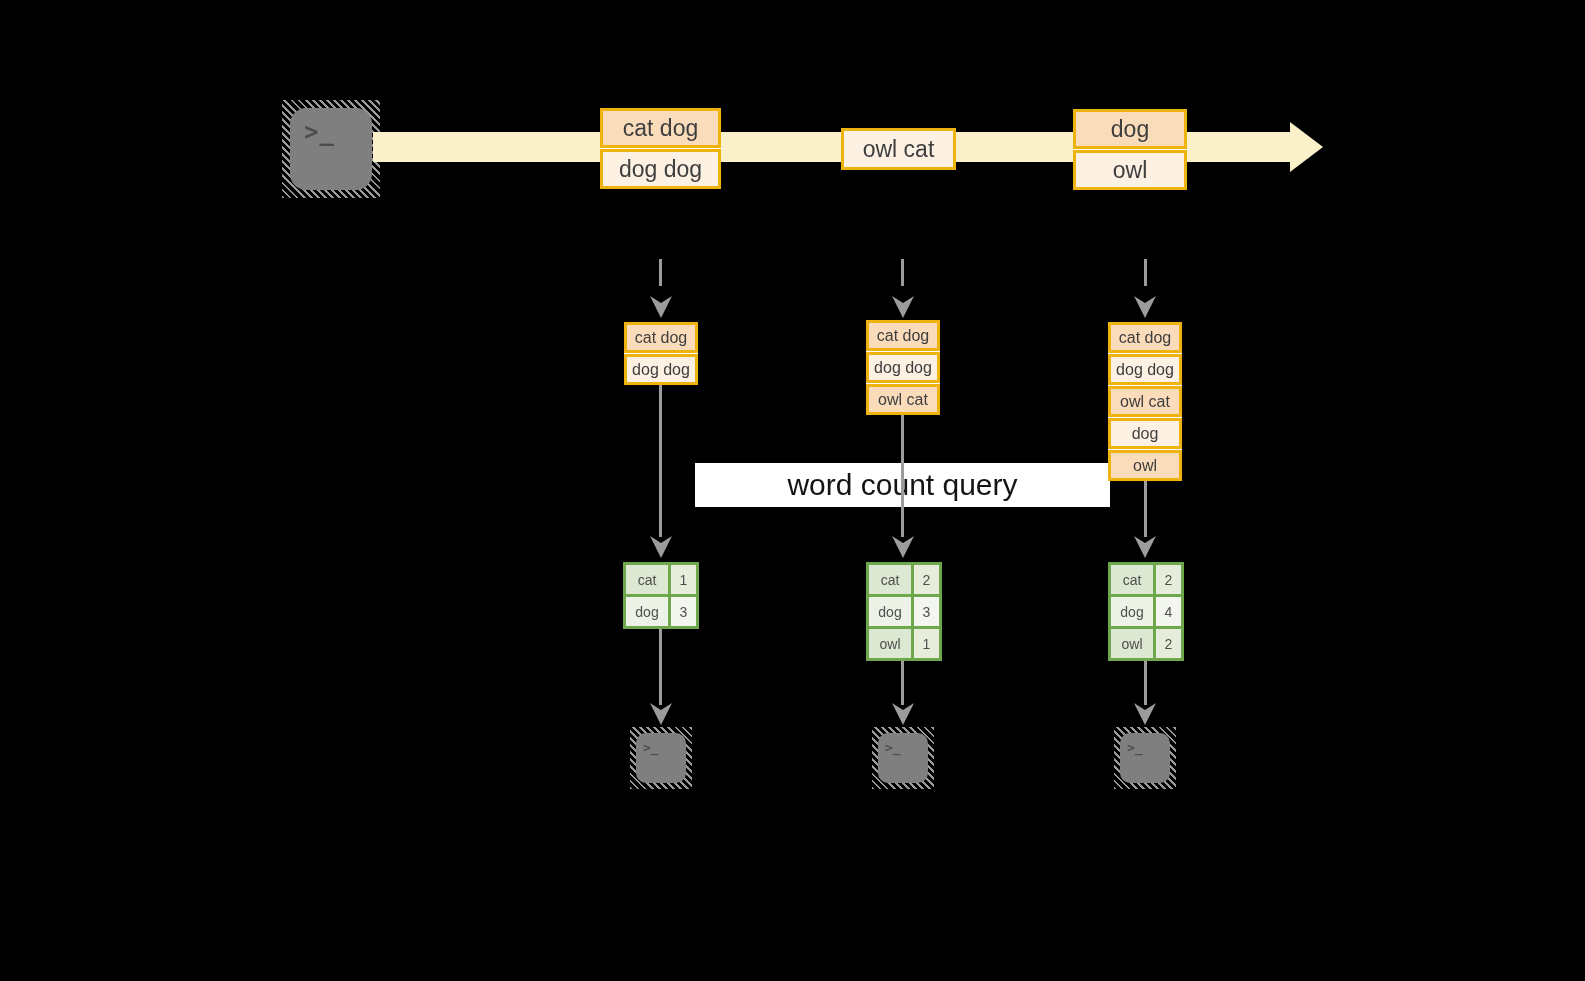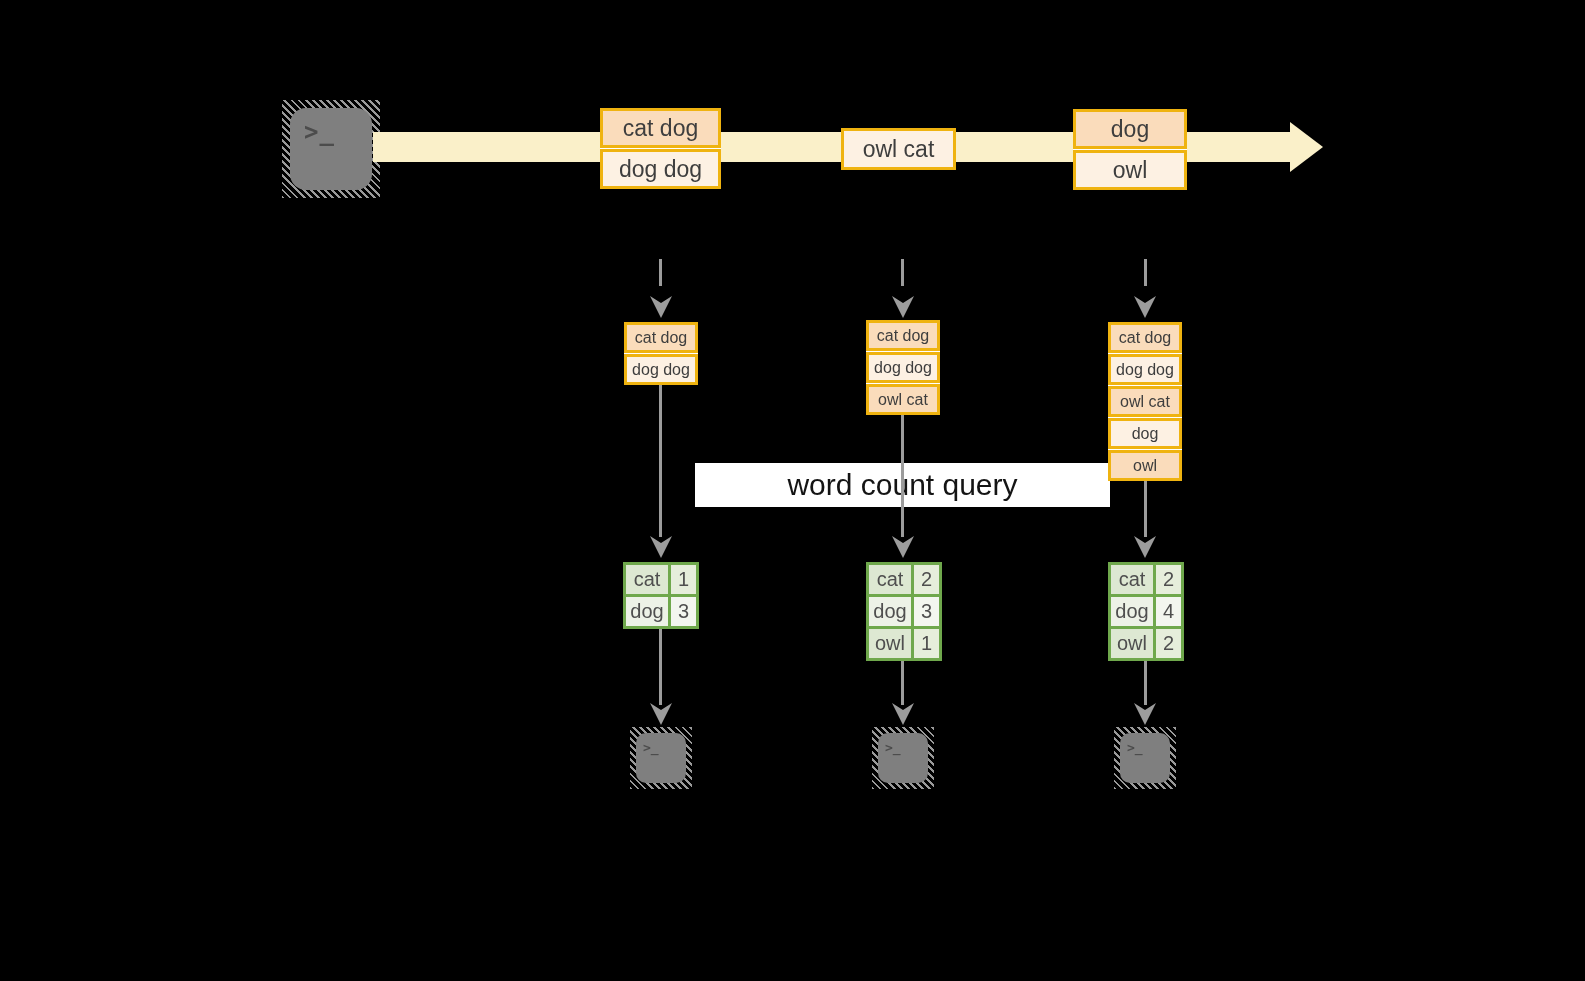--- a/index.html
+++ b/index.html
@@ -31,21 +31,21 @@
   .fill-a{background:#fadcbb;}
   .fill-b{background:#fdf1e3;}
   
   .dash{position:absolute;width:3px;background:#9c9c9c;z-index:3;}
   .vline{position:absolute;width:3px;background:#9c9c9c;z-index:3;}
   .ahead{position:absolute;width:22px;height:22px;background:#9c9c9c;z-index:3;
     clip-path:polygon(0 0,50% 32%,100% 0,50% 100%);}
   
   .gtable{position:absolute;display:grid;grid-template-columns:42px 25px;gap:3px;
     background:#6fa84c;border:3px solid #6fa84c;z-index:2;}
-  .gcell{height:29px;display:flex;align-items:center;justify-content:center;font-size:20px;color:#4f4f4f;}
+  .gcell{height:29px;display:flex;align-items:center;justify-content:center;font-size:14px;color:#4f4f4f;}
   .gw-a{background:#dde8d2;}.gn-a{background:#e6eedb;}
   .gw-b{background:#edf2e7;}.gn-b{background:#f3f6ef;}
   
   .query-band{position:absolute;left:695px;top:463px;width:415px;height:44px;background:#ffffff;
     display:flex;align-items:center;justify-content:center;z-index:1;}
   .query-label{font-size:30px;color:#141414;}
 </style>
 </head>
 <body>
 

